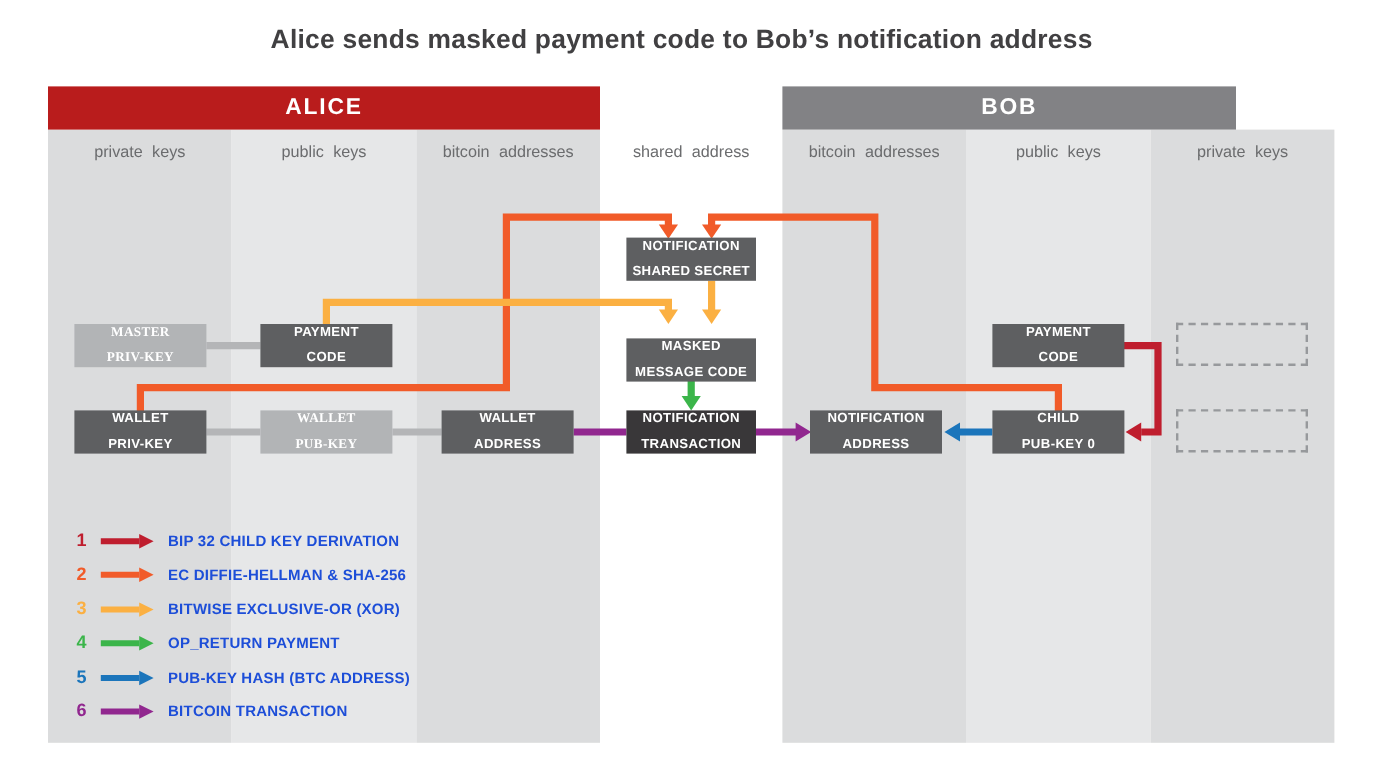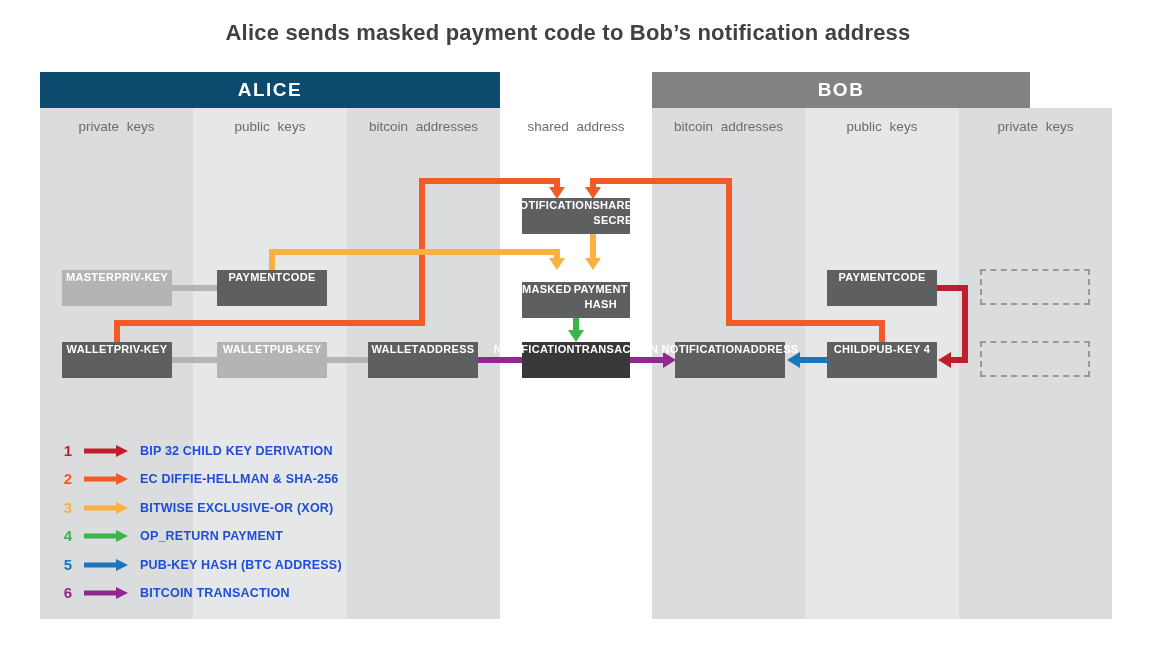--- a/index.html
+++ b/index.html
@@ -5,37 +5,37 @@
   * { margin:0; padding:0; box-sizing:border-box; }
   html,body { background:#ffffff; font-family:"Liberation Sans", sans-serif; }
   .stage { position:relative; width:1152px; height:648px; background:#ffffff; overflow:hidden; }
 
   .title { position:absolute; top:20px; left:0; width:1136px; text-align:center;
            font-size:22px; font-weight:bold; color:#414042; letter-spacing:0.2px; }
 
   .panel-header { position:absolute; top:72px; height:36px; text-align:center;
                   color:#ffffff; font-size:19px; font-weight:bold; letter-spacing:1.5px;
                   line-height:36px; }
-  .panel-header.alice { left:40px; width:460px; background:#0c4a6e; }
+  .panel-header.alice { left:40px; width:460px; background:#b91c1c; }
   .panel-header.bob   { left:652px; width:378px; background:#828285; }
 
   .col { position:absolute; top:108px; height:511px; }
   .col.shade-a { background:#dbdcdd; }
   .col.shade-b { background:#e6e7e8; }
 
   .col-label { position:absolute; top:119px; height:20px; text-align:center;
                font-size:13.5px; color:#6b6c6e; word-spacing:4px; }
 
   .wires { position:absolute; left:0; top:0; width:1152px; height:648px; }
 
-  .node { position:absolute; width:110px; height:36px; display:flex; flex-direction:row;
-          justify-content:center; text-align:center; color:#ffffff; font-weight:bold;
+  .node { position:absolute; width:110px; height:36px; display:flex; flex-direction:column;
+          justify-content:space-between; text-align:center; color:#ffffff; font-weight:bold;
           font-size:11px; line-height:1.32; letter-spacing:0.3px; }
   .node.dark    { background:#5e5f61; }
-  .node.light   { background:#b2b4b6; }
+  .node.light   { background:#b2b4b6;font-family:Liberation Serif, serif; }
   .node.darkest { background:#393739; }
   .node.mid     { width:108px; }
 
   .placeholder { position:absolute; width:110px; height:36px;
                  border:2px dashed #97999c; background:transparent; }
 
   .legend-row { position:absolute; display:flex; align-items:center; gap:10px; height:17px; }
   .legend-num { width:14px; text-align:right; font-size:15px; font-weight:bold; }
   .legend-arrow { flex:0 0 auto; display:block; }
   .legend-label { font-size:12.5px; font-weight:bold; color:#1d4ed8; letter-spacing:0.2px; }
@@ -115,34 +115,34 @@
     <span>WALLET</span>
     <span>ADDRESS</span>
   </div>
 
   <div class="node dark mid" style="left:522px; top:198px;">
     <span>NOTIFICATION</span>
     <span>SHARED SECRET</span>
   </div>
   <div class="node dark mid" style="left:522px; top:282px;">
     <span>MASKED</span>
-    <span>PAYMENT HASH</span>
+    <span>MESSAGE CODE</span>
   </div>
   <div class="node darkest mid" style="left:522px; top:342px;">
     <span>NOTIFICATION</span>
     <span>TRANSACTION</span>
   </div>
 
   <div class="node dark" style="left:675px; top:342px;">
     <span>NOTIFICATION</span>
     <span>ADDRESS</span>
   </div>
   <div class="node dark" style="left:827px; top:342px;">
     <span>CHILD</span>
-    <span>PUB-KEY 4</span>
+    <span>PUB-KEY 0</span>
   </div>
   <div class="node dark" style="left:827px; top:270px;">
     <span>PAYMENT</span>
     <span>CODE</span>
   </div>
   <div class="placeholder" style="left:980px; top:269px;"></div>
   <div class="placeholder" style="left:980px; top:341px;"></div>
 
   <div class="legend-row" style="left:58px; top:442px;">
     <span class="legend-num" style="color: rgb(191, 30, 46);">1</span>

